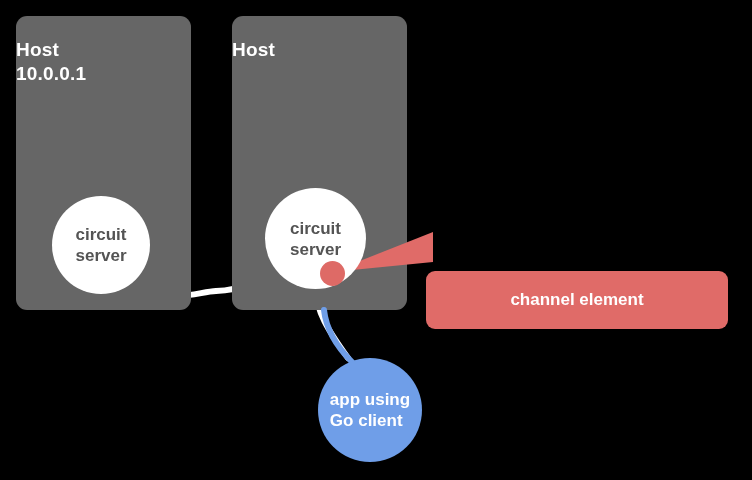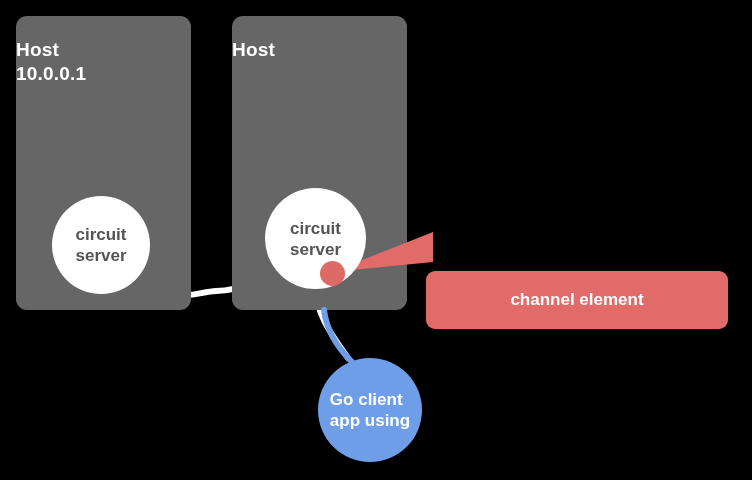--- a/index.html
+++ b/index.html
@@ -161,18 +161,18 @@
   </div>
 
   <div id="channel-dot"></div>
 
   <div id="callout-box">
     <div id="callout-title">channel element</div>
   </div>
 
   <div class="node-circle client-node" id="client-node">
     <div class="node-text">
+      <span>app using</span>
       <span>Go client</span>
-      <span>app using</span>
     </div>
   </div>
 
 </div>
 
 </body></html>

